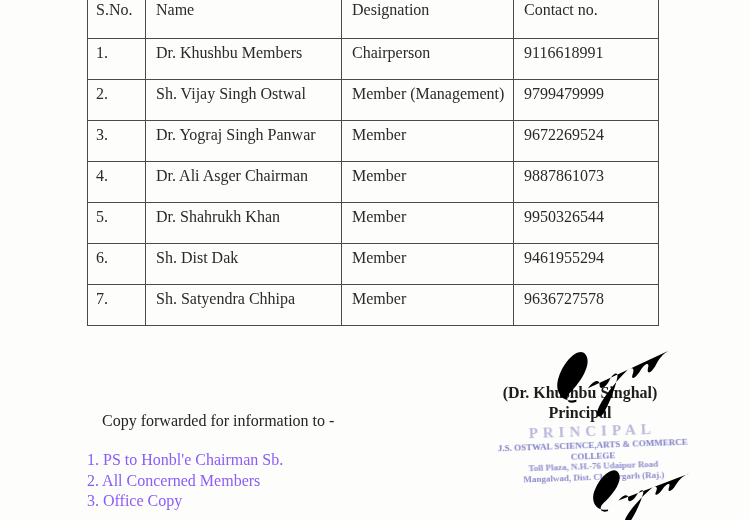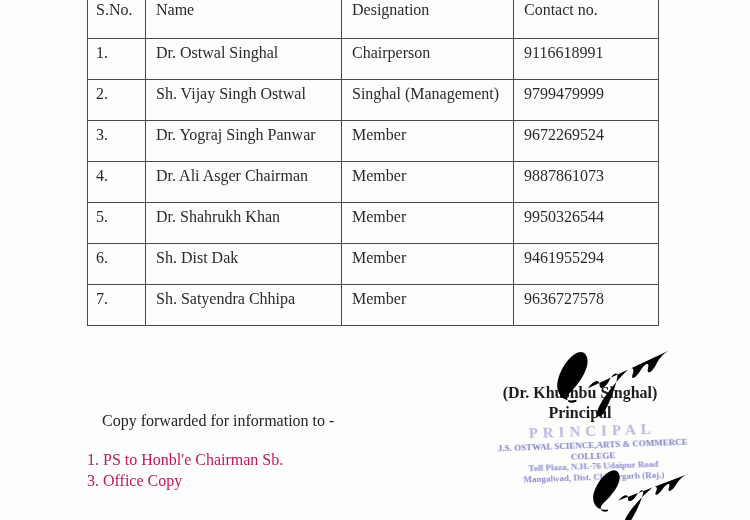--- a/index.html
+++ b/index.html
@@ -103,21 +103,21 @@
     top: 412px;
     font-size: 16px;
     color: #242424;
   }
   .copy-items {
     position: absolute;
     left: 87px;
     top: 450px;
     font-size: 16px;
     line-height: 20.5px;
-    color: #be185d;
+    color: #8b5cf6;
   }
 </style>
 </head>
 <body>
 
 <div class="page">
 
   <svg width="0" height="0" style="position:absolute" aria-hidden="true">
     <defs>
       <g id="sig-glyph">
@@ -140,28 +140,28 @@
       <tr>
         <th>S.No.</th>
         <th class="c-name">Name</th>
         <th class="c-name">Designation</th>
         <th class="c-name">Contact no.</th>
       </tr>
     </thead>
     <tbody>
       <tr>
         <td>1.</td>
-        <td class="c-name">Dr. Ostwal Singhal</td>
+        <td class="c-name">Dr. Khushbu Members</td>
         <td class="c-name">Chairperson</td>
         <td class="c-name">9116618991</td>
       </tr>
       <tr>
         <td>2.</td>
         <td class="c-name">Sh. Vijay Singh Ostwal</td>
-        <td class="c-name">Singhal (Management)</td>
+        <td class="c-name">Member (Management)</td>
         <td class="c-name">9799479999</td>
       </tr>
       <tr>
         <td>3.</td>
         <td class="c-name">Dr. Yograj Singh Panwar</td>
         <td class="c-name">Member</td>
         <td class="c-name">9672269524</td>
       </tr>
       <tr>
         <td>4.</td>
@@ -209,16 +209,17 @@
     <div class="stamp-l4">Mangalwad, Dist. Chittorgarh (Raj.)</div>
   </div>
 
   <svg class="sig sig-2" viewBox="0 0 160 95">
     <use href="#sig-glyph"></use>
   </svg>
 
   <div class="copy-heading">Copy forwarded for information to -</div>
   <div class="copy-items">
     <div>1. PS to Honbl'e Chairman Sb.</div>
+    <div>2. All Concerned Members</div>
     <div>3. Office Copy</div>
   </div>
 
 </div>
 
 </body></html>

